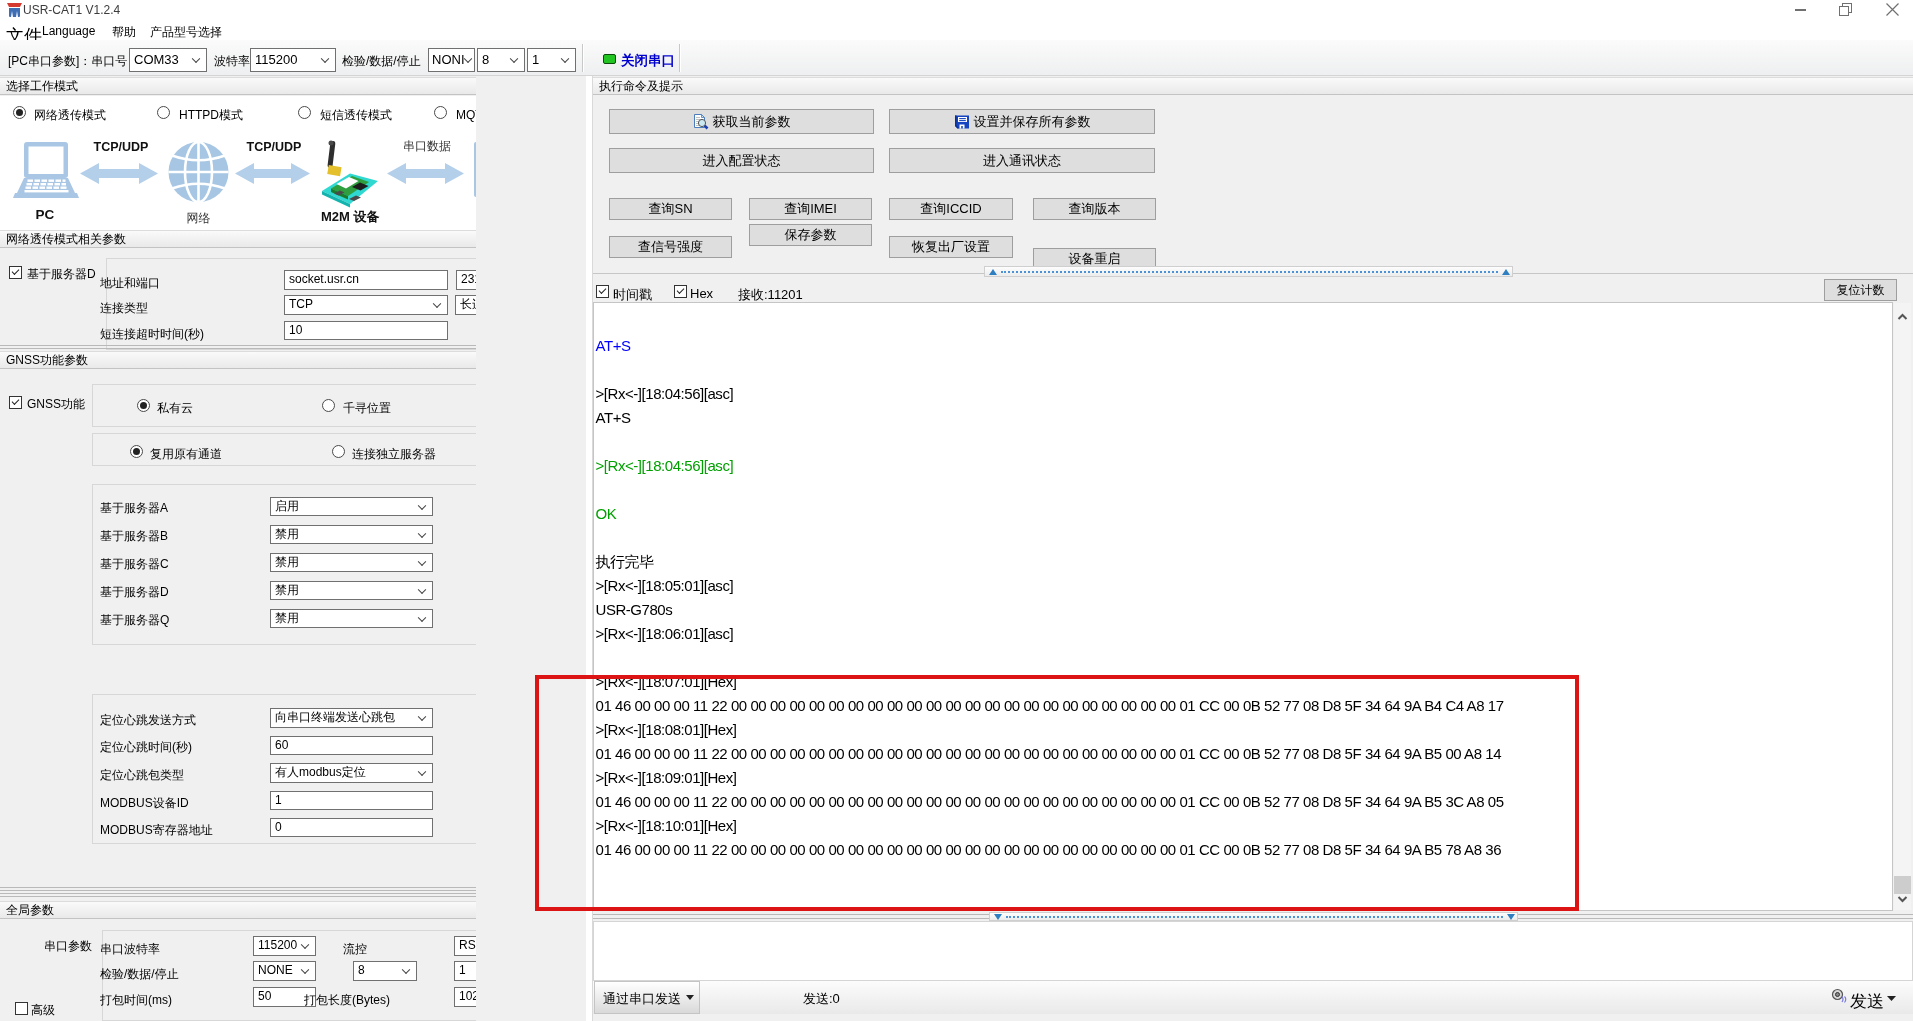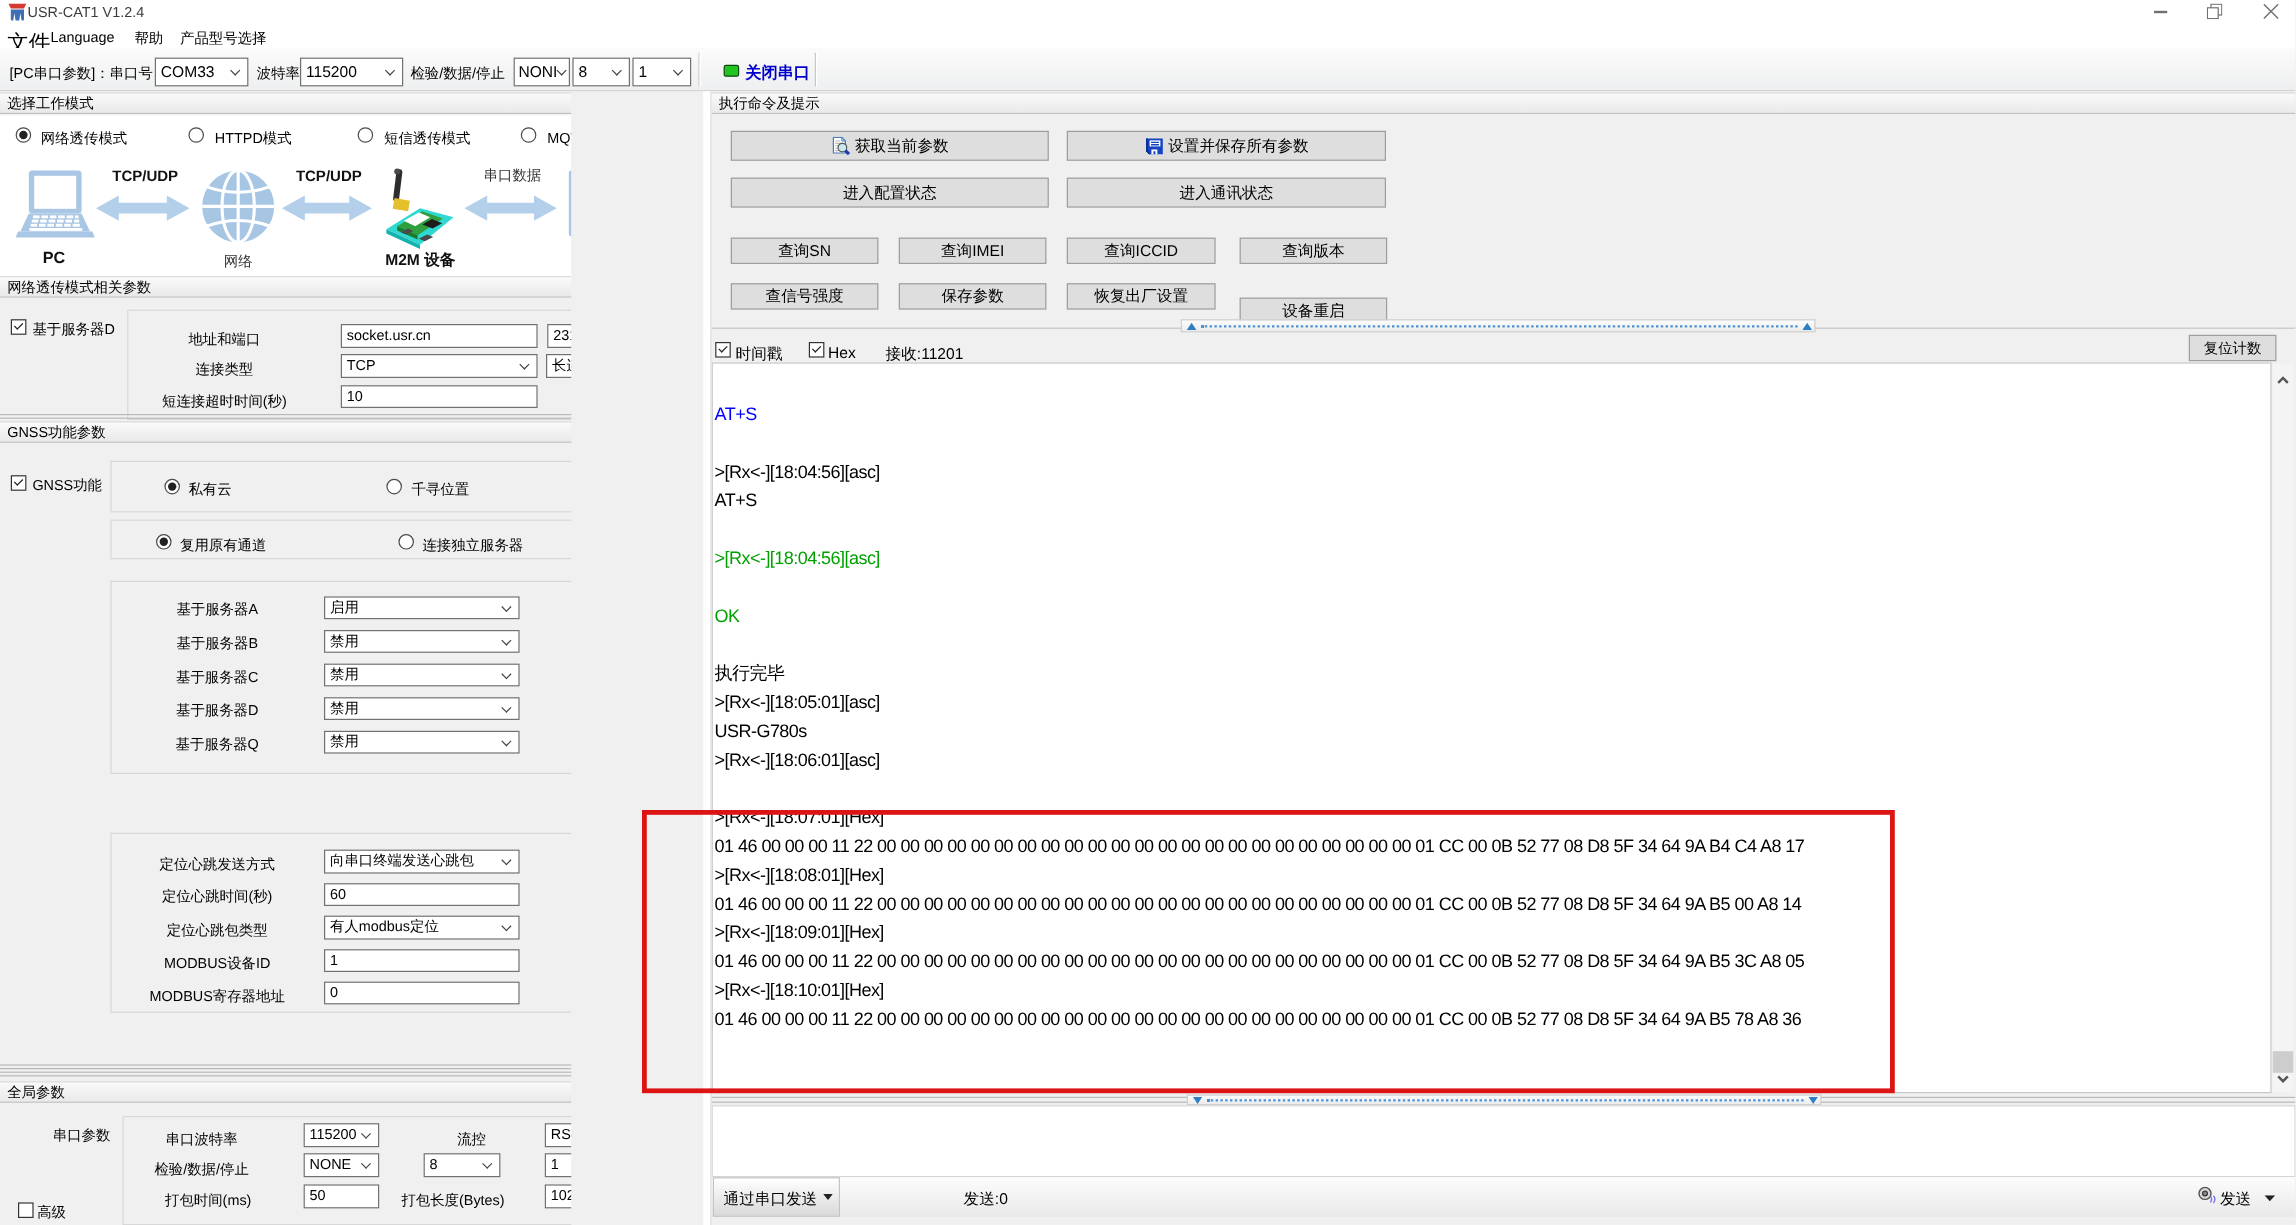--- a/index.html
+++ b/index.html
@@ -4,21 +4,21 @@
 *{margin:0;padding:0;box-sizing:border-box}
 html,body{width:1913px;height:1021px;overflow:hidden}
 body{font-family:"Liberation Sans",sans-serif;background:#f0f0f0;position:relative;color:#000}
 .abs{position:absolute}
 .hdr{position:absolute;height:18px;background:linear-gradient(#fafafa,#e9e9e9);border-top:1px solid #dcdcdc;border-bottom:1px solid #c3c3c3;font-size:12px;line-height:17px;padding-left:6px}
 .gb{position:absolute;border:1px solid #d7d7d7}
 .in{position:absolute;background:#fff;border:1px solid #707070;font-size:12px;line-height:17px;padding-left:4px;white-space:nowrap;overflow:hidden}
 .cb{position:absolute;background:#fff;border:1px solid #707070;font-size:12px;line-height:17px;padding-left:4px;white-space:nowrap}
 .cb i{position:absolute;right:7px;top:50%;width:6px;height:6px;border-left:1.6px solid #444;border-bottom:1.6px solid #444;transform:translateY(-70%) rotate(-45deg)}
 .lb{position:absolute;font-size:12px;white-space:nowrap}
-.lbr{position:absolute;font-size:12px;white-space:nowrap;text-align:center}
+.lbr{position:absolute;font-size:12px;white-space:nowrap;text-align:left}
 .chk{position:absolute;width:13px;height:13px;background:#fff;border:1px solid #333}
 .chk i{position:absolute;left:2px;top:2px;width:7px;height:4px;border-left:1.7px solid #222;border-bottom:1.7px solid #222;transform:rotate(-45deg)}
 .rad{position:absolute;width:13px;height:13px;border:1px solid #4a4a4a;border-radius:50%;background:#fff}
 .rad i{position:absolute;left:2px;top:2px;width:7px;height:7px;border-radius:50%;background:#222}
 .btn{position:absolute;background:#dedede;border:1px solid #9e9e9e;font-size:13px;display:flex;align-items:center;justify-content:center;white-space:nowrap}
 .vline{position:absolute;width:1px;background:#c8c8c8}
 .hline{position:absolute;height:1px;background:#b9b9b9}
 .log{font-size:15px;letter-spacing:-0.45px;line-height:24px}
 .log div{white-space:pre;height:24px}
 </style></head>
@@ -260,21 +260,21 @@
         <line x1="5.2" y1="6.6" x2="11.8" y2="6.6" stroke="#1644c0" stroke-width="1.1"></line>
         <path d="M5.5 14.5 L5.5 10.5 L10.5 10.5 L10.5 14.5 L8.8 14.5 L8.8 12 L7.2 12 L7.2 14.5 Z" fill="#fff"></path>
       </svg>设置并保存所有参数</div>
 <div class="btn" style="left:16px;top:72px;width:265px;height:25px">进入配置状态</div>
 <div class="btn" style="left:296px;top:72px;width:266px;height:25px">进入通讯状态</div>
 <div class="btn" style="left:16px;top:122px;width:123px;height:22px">查询SN</div>
 <div class="btn" style="left:156px;top:122px;width:123px;height:22px">查询IMEI</div>
 <div class="btn" style="left:296px;top:122px;width:124px;height:22px">查询ICCID</div>
 <div class="btn" style="left:440px;top:122px;width:123px;height:22px">查询版本</div>
 <div class="btn" style="left:16px;top:160px;width:123px;height:22px">查信号强度</div>
-<div class="btn" style="left:156px;top:160px;width:123px;height:22px">保存参数</div>
+<div class="btn" style="left:156px;top:148px;width:123px;height:22px">保存参数</div>
 <div class="btn" style="left:296px;top:160px;width:124px;height:22px">恢复出厂设置</div>
 <div class="btn" style="left:440px;top:172px;width:123px;height:22px">设备重启</div>
 
 <div class="hline" style="left:0;top:197px;width:1320px;background:#c6c6c6"></div>
 <div class="abs" id="split-top" style="left:391px;top:190px;width:529px;height:11px;background:linear-gradient(#fdfdfd,#ececec);border:1px solid #cfcfcf">
 <div class="abs" style="left:16px;top:4px;width:497px;height:0;border-top:2px dotted #4b93d6"></div>
 <svg class="abs" style="left:4px;top:2px" width="8" height="6" viewBox="0 0 8 6">
         <path d="M4 0 L8 6 L0 6 Z" fill="#2e7fc2"></path>
       </svg>
 <svg class="abs" style="left:517px;top:2px" width="8" height="6" viewBox="0 0 8 6">
@@ -348,19 +348,19 @@
 <div class="lb" style="left:10px;top:914px;font-size:13px">通过串口发送</div>
 <svg class="abs" style="left:93px;top:919px" width="8" height="5" viewBox="0 0 8 5">
       <path d="M0 0 L8 0 L4 5 Z" fill="#222"></path>
     </svg>
 <div class="lb" style="left:210px;top:914px;font-size:13px">发送:0</div>
 <svg class="abs" id="ic-speaker" style="left:1238px;top:912px" width="16" height="16" viewBox="0 0 16 16">
       <circle cx="6.5" cy="6.5" r="5" fill="#d8d8d8" stroke="#555" stroke-width="1.2"></circle>
       <circle cx="6.5" cy="6.5" r="2" fill="#888" stroke="#333"></circle>
       <path d="M11 9 Q13 11 11 14 M13.5 8.5 Q16 11 13.5 14.5" stroke="#7a7ae0" stroke-width="1.2" fill="none"></path>
     </svg>
-<div class="lb" style="left:1257px;top:914px;font-size:13px">发送</div>
+<div class="lb" style="left:1257px;top:914px;font-size:17px">发送</div>
 <svg class="abs" style="left:1294px;top:920px" width="9" height="5" viewBox="0 0 9 5">
       <path d="M0 0 L9 0 L4.5 5 Z" fill="#222"></path>
     </svg>
 </div>
 
 <div class="abs" style="left:535px;top:675px;width:1044px;height:236px;border:4px solid #dc1414"></div>
 
 </body></html>

